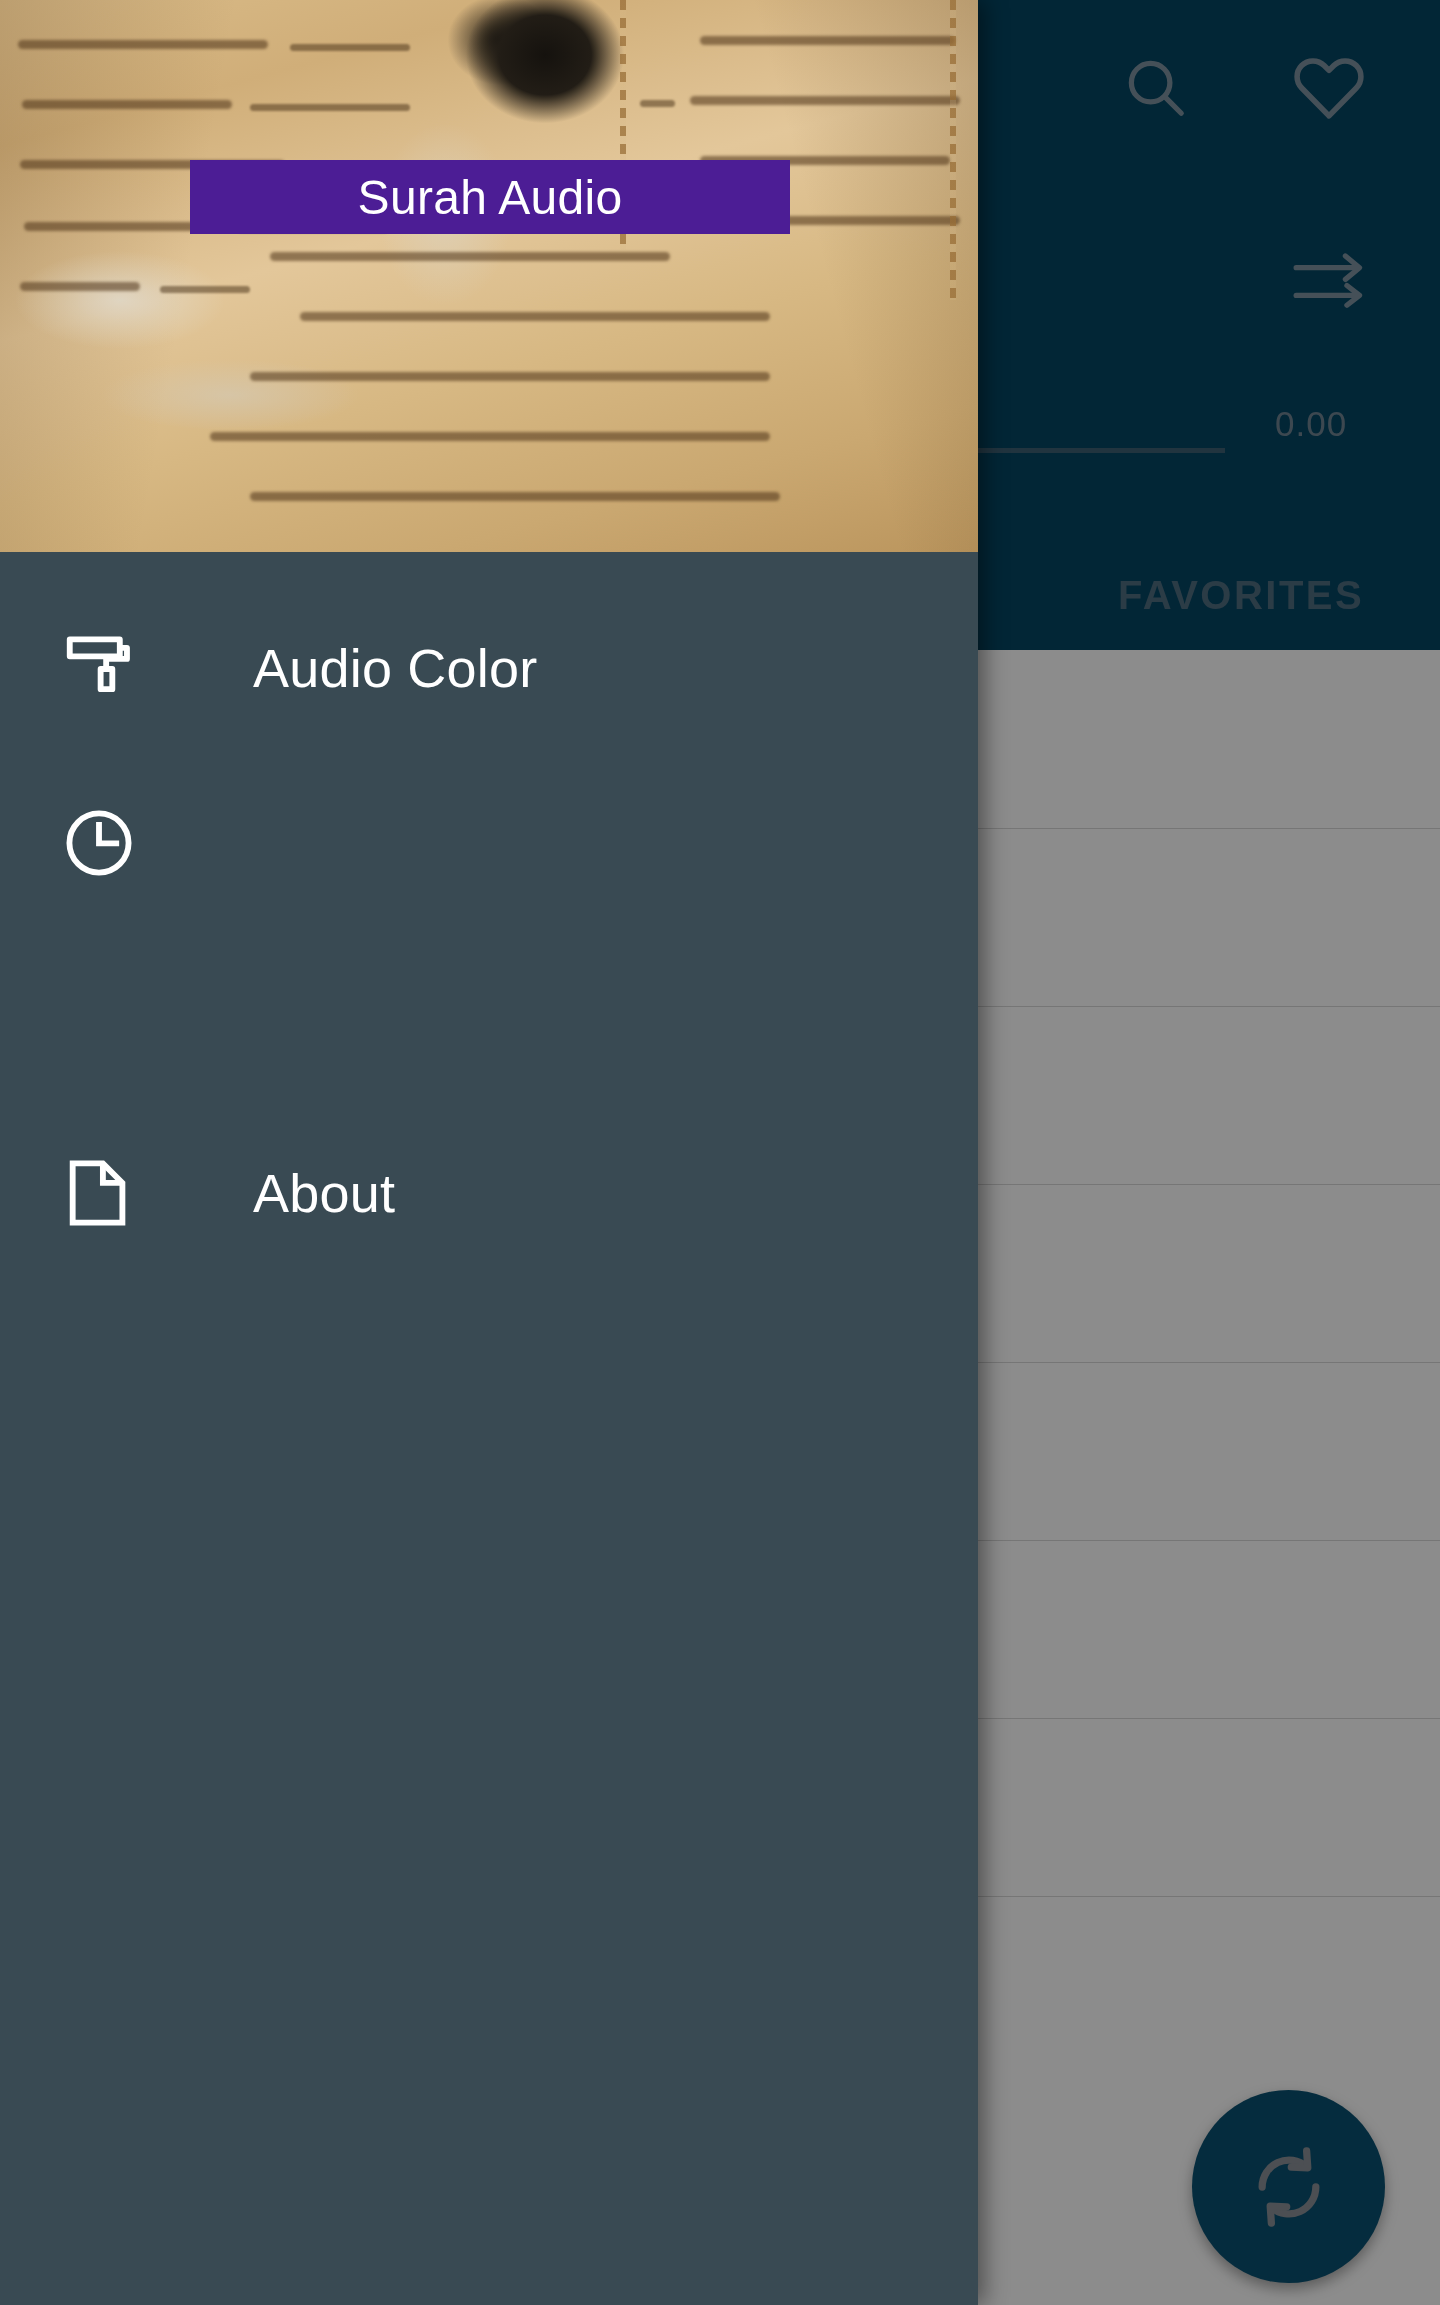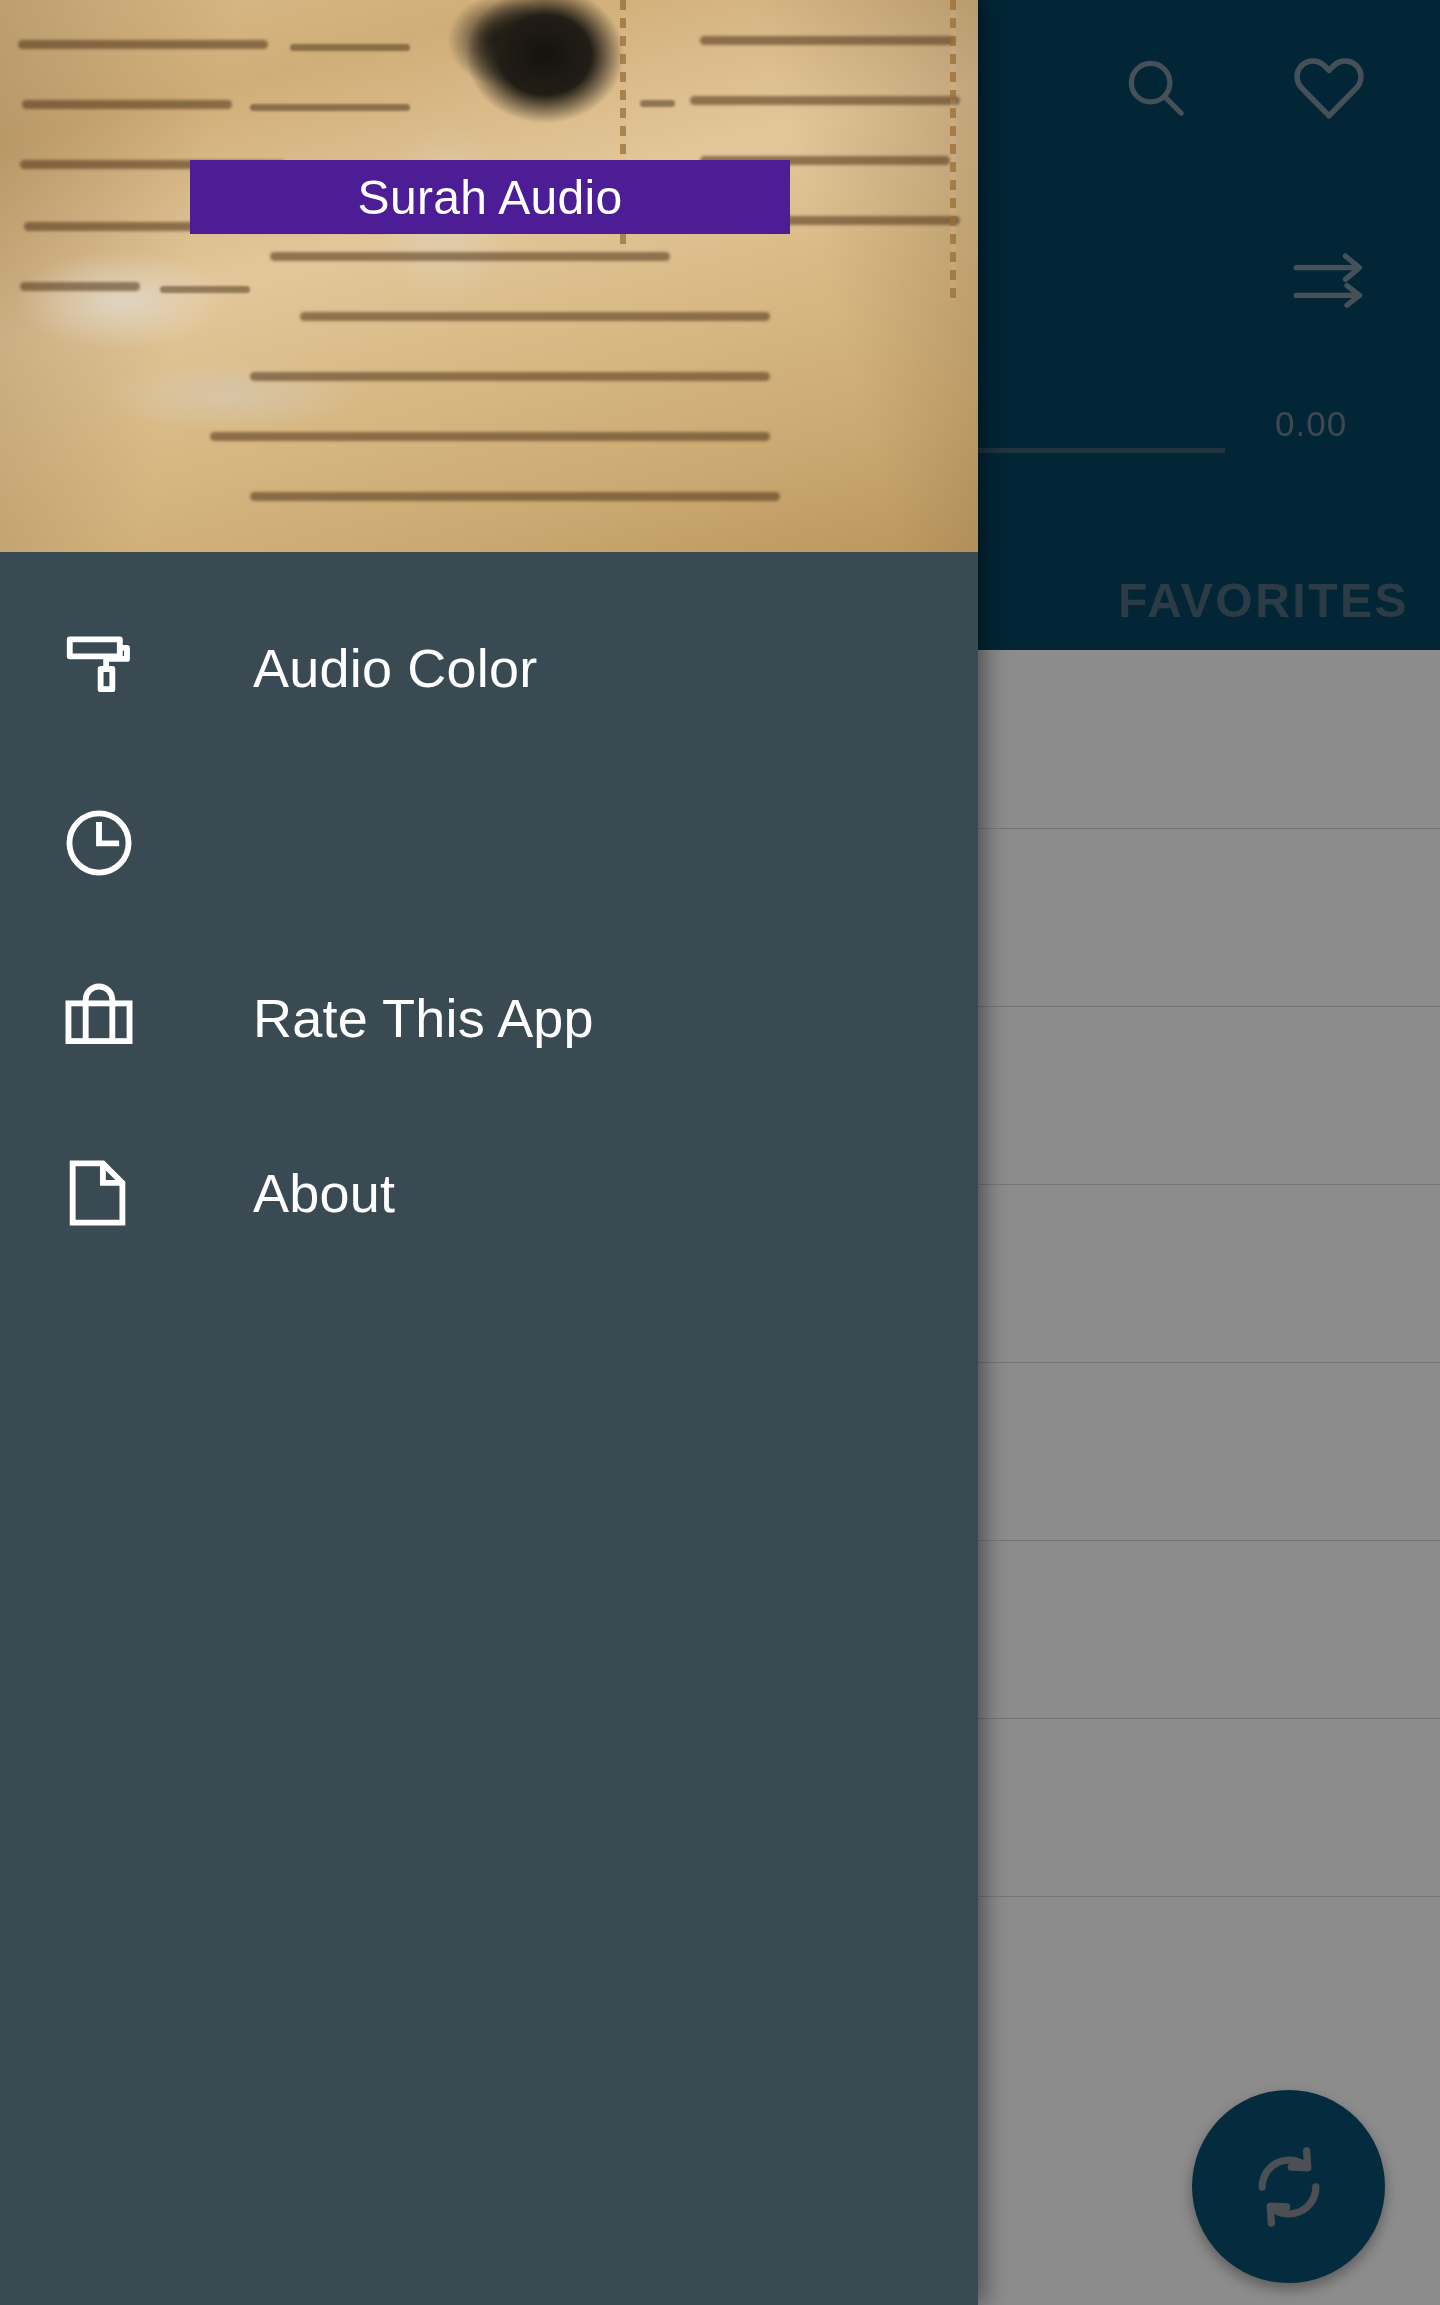--- a/index.html
+++ b/index.html
@@ -37,21 +37,21 @@
   }
   .seek-time {
     position:absolute; left:1275px; top:404px; width:150px;
     color:#6f8493; font-size:35px; letter-spacing:1px;
     text-align:left;
   }
   .tabs {
     position:absolute; left:0; top:555px; width:1440px; height:95px;
   }
   .tab {
-    position:absolute; color:#4f6d80; font-size:48px; font-weight:bold;
+    position:absolute; color:#4f6d80; font-size:40px; font-weight:bold;
     letter-spacing:2.5px;
   }
   .tab-list   { left:905px; top:18px; }
   .tab-fav    { left:1118px; top:18px; }
 
   
   .list-behind {
     position:absolute; left:0; top:650px; width:1440px; bottom:0;
     background:#ffffff;
   }
@@ -262,31 +262,20 @@
 
     <div class="menu-item" style="top:203px">
       <span class="menu-icon">
         <svg viewBox="0 0 24 24" fill="none" stroke="#ffffff" stroke-width="1.8" stroke-linecap="square">
           <circle cx="12" cy="12" r="9.1"></circle>
           <polyline points="12,6.4 12,12.1 17.3,12.1"></polyline>
         </svg>
       </span>
     </div>
 
-    <div class="menu-item" style="top:378px">
-      <span class="menu-icon">
-        <svg viewBox="0 0 24 24" fill="none" stroke="#ffffff" stroke-width="1.8" stroke-linejoin="miter">
-          <rect x="2.6" y="7.5" width="18.8" height="11.6"></rect>
-          <path d="M7.9 7.5V6.4a4.1 4.1 0 0 1 8.2 0v1.1"></path>
-          <line x1="7.9" y1="7.5" x2="7.9" y2="19.1"></line>
-          <line x1="16.1" y1="7.5" x2="16.1" y2="19.1"></line>
-        </svg>
-      </span>
-      <span class="menu-label">Rate This App</span>
-    </div>
 
     <div class="menu-item" style="top:553px">
       <span class="menu-icon">
         <svg viewBox="0 0 24 24" fill="none" stroke="#ffffff" stroke-width="1.8" stroke-linejoin="miter">
           <path d="M3.9 2.9h9.3l6 6v12.2H3.9z"></path>
           <polyline points="13.2,2.9 13.2,8.9 19.2,8.9"></polyline>
         </svg>
       </span>
       <span class="menu-label">About</span>
     </div>

